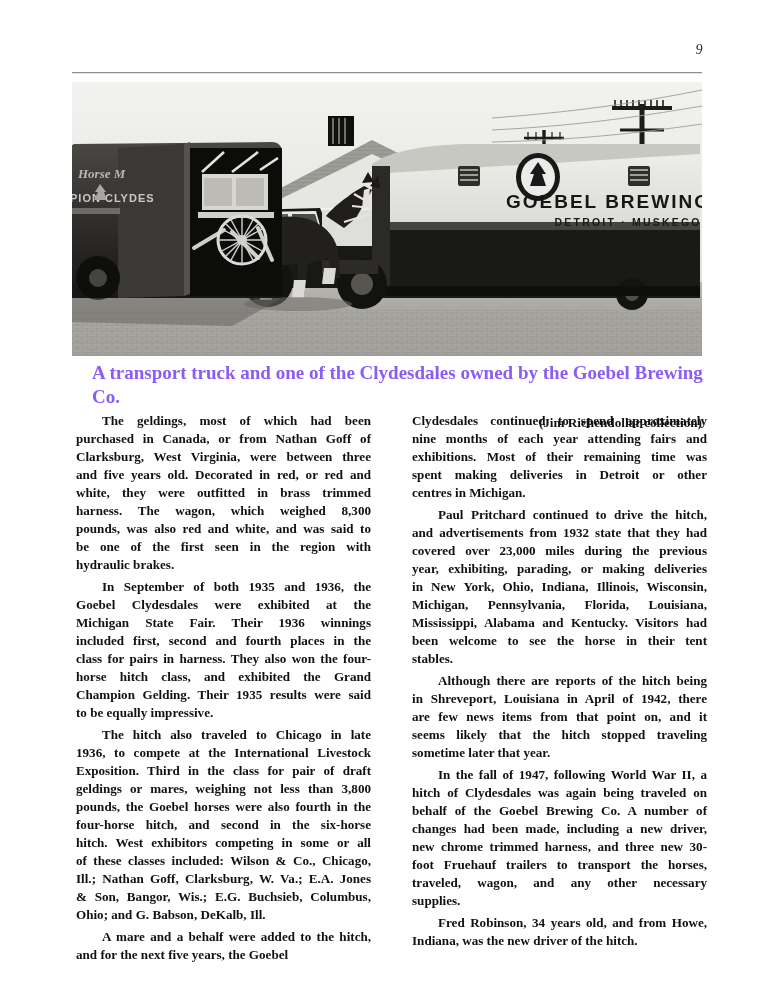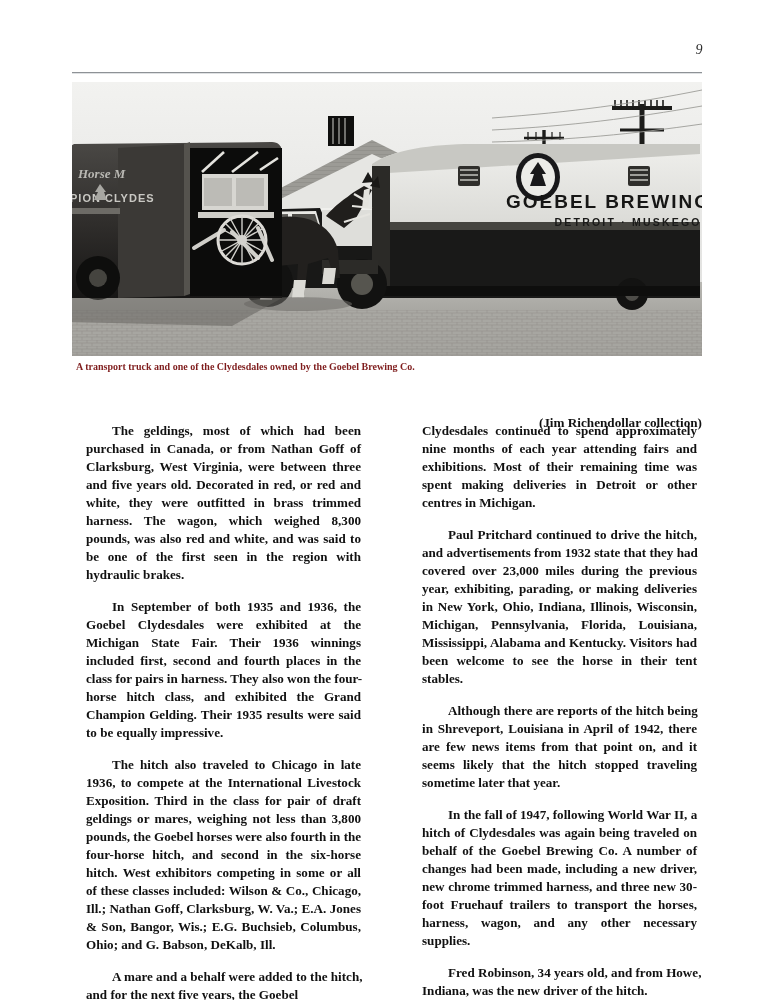--- a/index.html
+++ b/index.html
@@ -43,26 +43,26 @@
     width: 630px;
     height: 274px;
     background: #d9d9d7;
     overflow: hidden;
   }
   .photo svg { display: block; width: 100%; height: 100%; }
 
   
   .caption {
     position: absolute;
-    left: 76px;
+    left: 92px;
     top: 361px;
     width: 626px;
-    font-size: 10px;
+    font-size: 19px;
     font-weight: bold;
-    color: #7f1d1d;
+    color: #8b5cf6;
     line-height: 1.28;
   }
   .credit {
     position: absolute;
     left: 76px;
     top: 380px;
     width: 626px;
     text-align: right;
     font-size: 13.2px;
     font-weight: bold;
@@ -79,21 +79,21 @@
     font-size: 13.1px;
     font-weight: bold;
     color: #111111;
     line-height: 18.0px;
     text-align: justify;
     text-align-last: left;
   }
   .col-left  { left: 72px; }
   .col-right { left: 408px; }
 
-  .col p { margin: 14px; }
+  .col p { margin: 4px; }
 
   
   .ln {
     display: block;
     text-align: justify;
     text-align-last: justify;
     white-space: nowrap;
   }
   .ln.last {
     text-align-last: left;
@@ -444,21 +444,21 @@
         <span class="ln">seems likely that the hitch stopped traveling</span>
         <span class="ln last">sometime later that year.</span>
       </p>
       <p>
         <span class="ln firstline">In the fall of 1947, following World War II, a</span>
         <span class="ln">hitch of Clydesdales was again being traveled on</span>
         <span class="ln">behalf of the Goebel Brewing Co. A number of</span>
         <span class="ln">changes had been made, including a new driver,</span>
         <span class="ln">new chrome trimmed harness, and three new 30-</span>
         <span class="ln">foot Fruehauf trailers to transport the horses,</span>
-        <span class="ln">harness, wagon, and any other necessary</span>
+        <span class="ln">traveled, wagon, and any other necessary</span>
         <span class="ln last">supplies.</span>
       </p>
       <p>
         <span class="ln firstline">Fred Robinson, 34 years old, and from Howe,</span>
         <span class="ln last">Indiana, was the new driver of the hitch.</span>
       </p>
     </div>
 
 </div>
 

